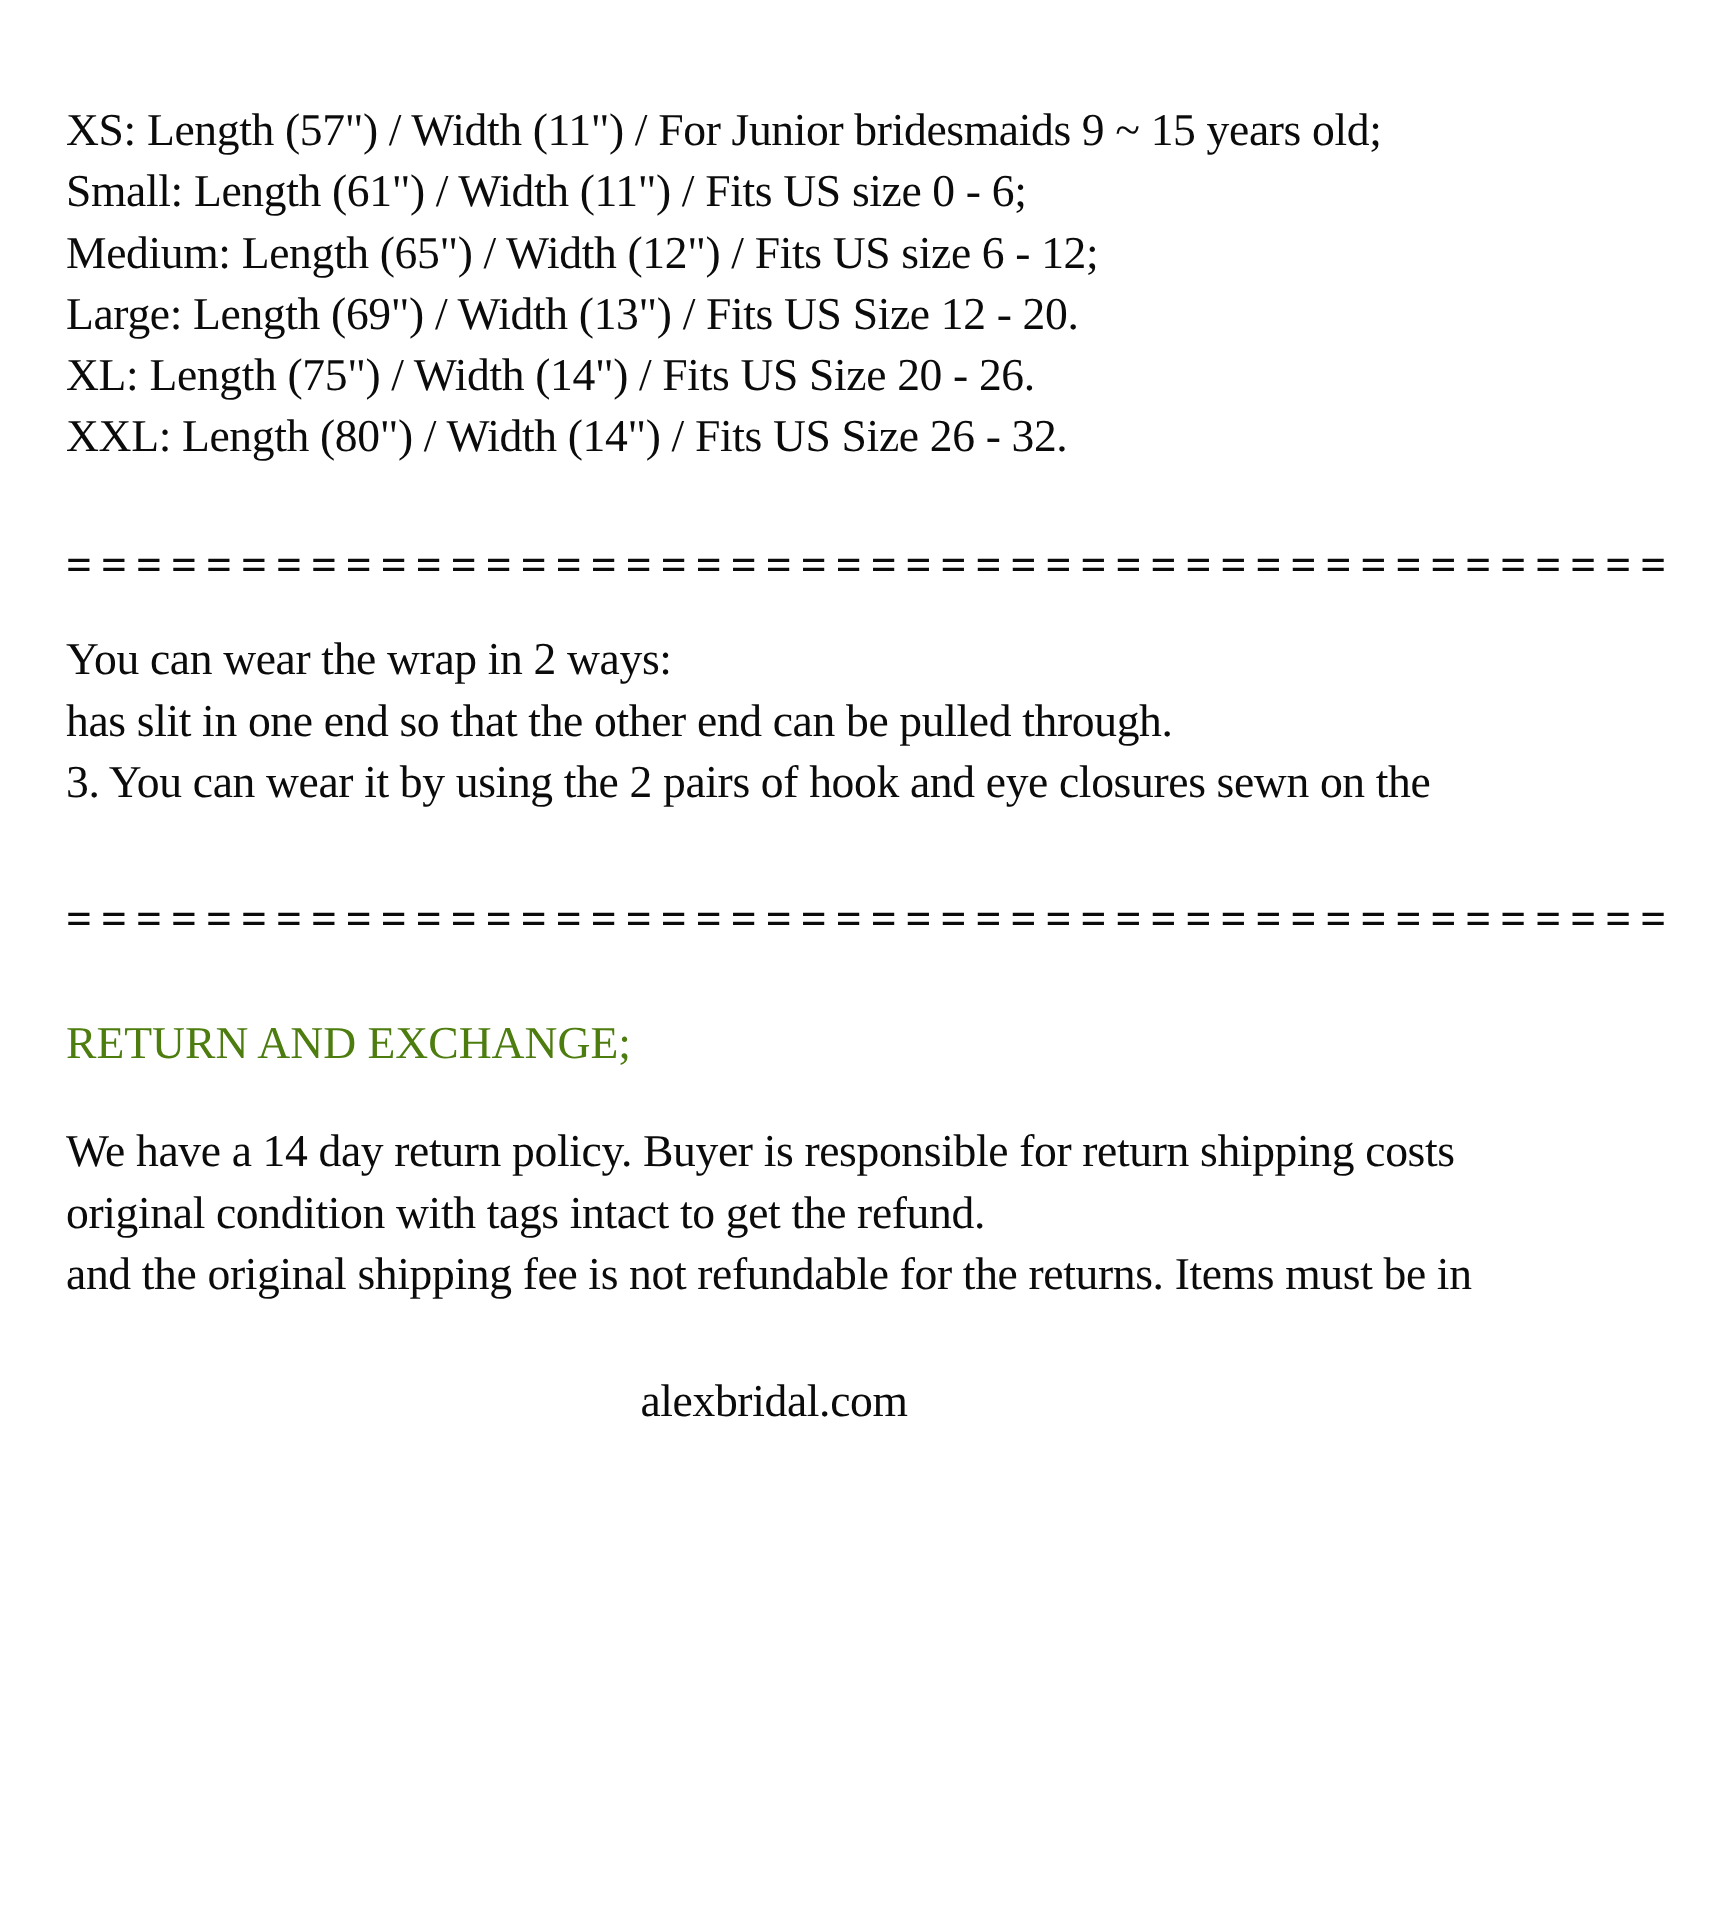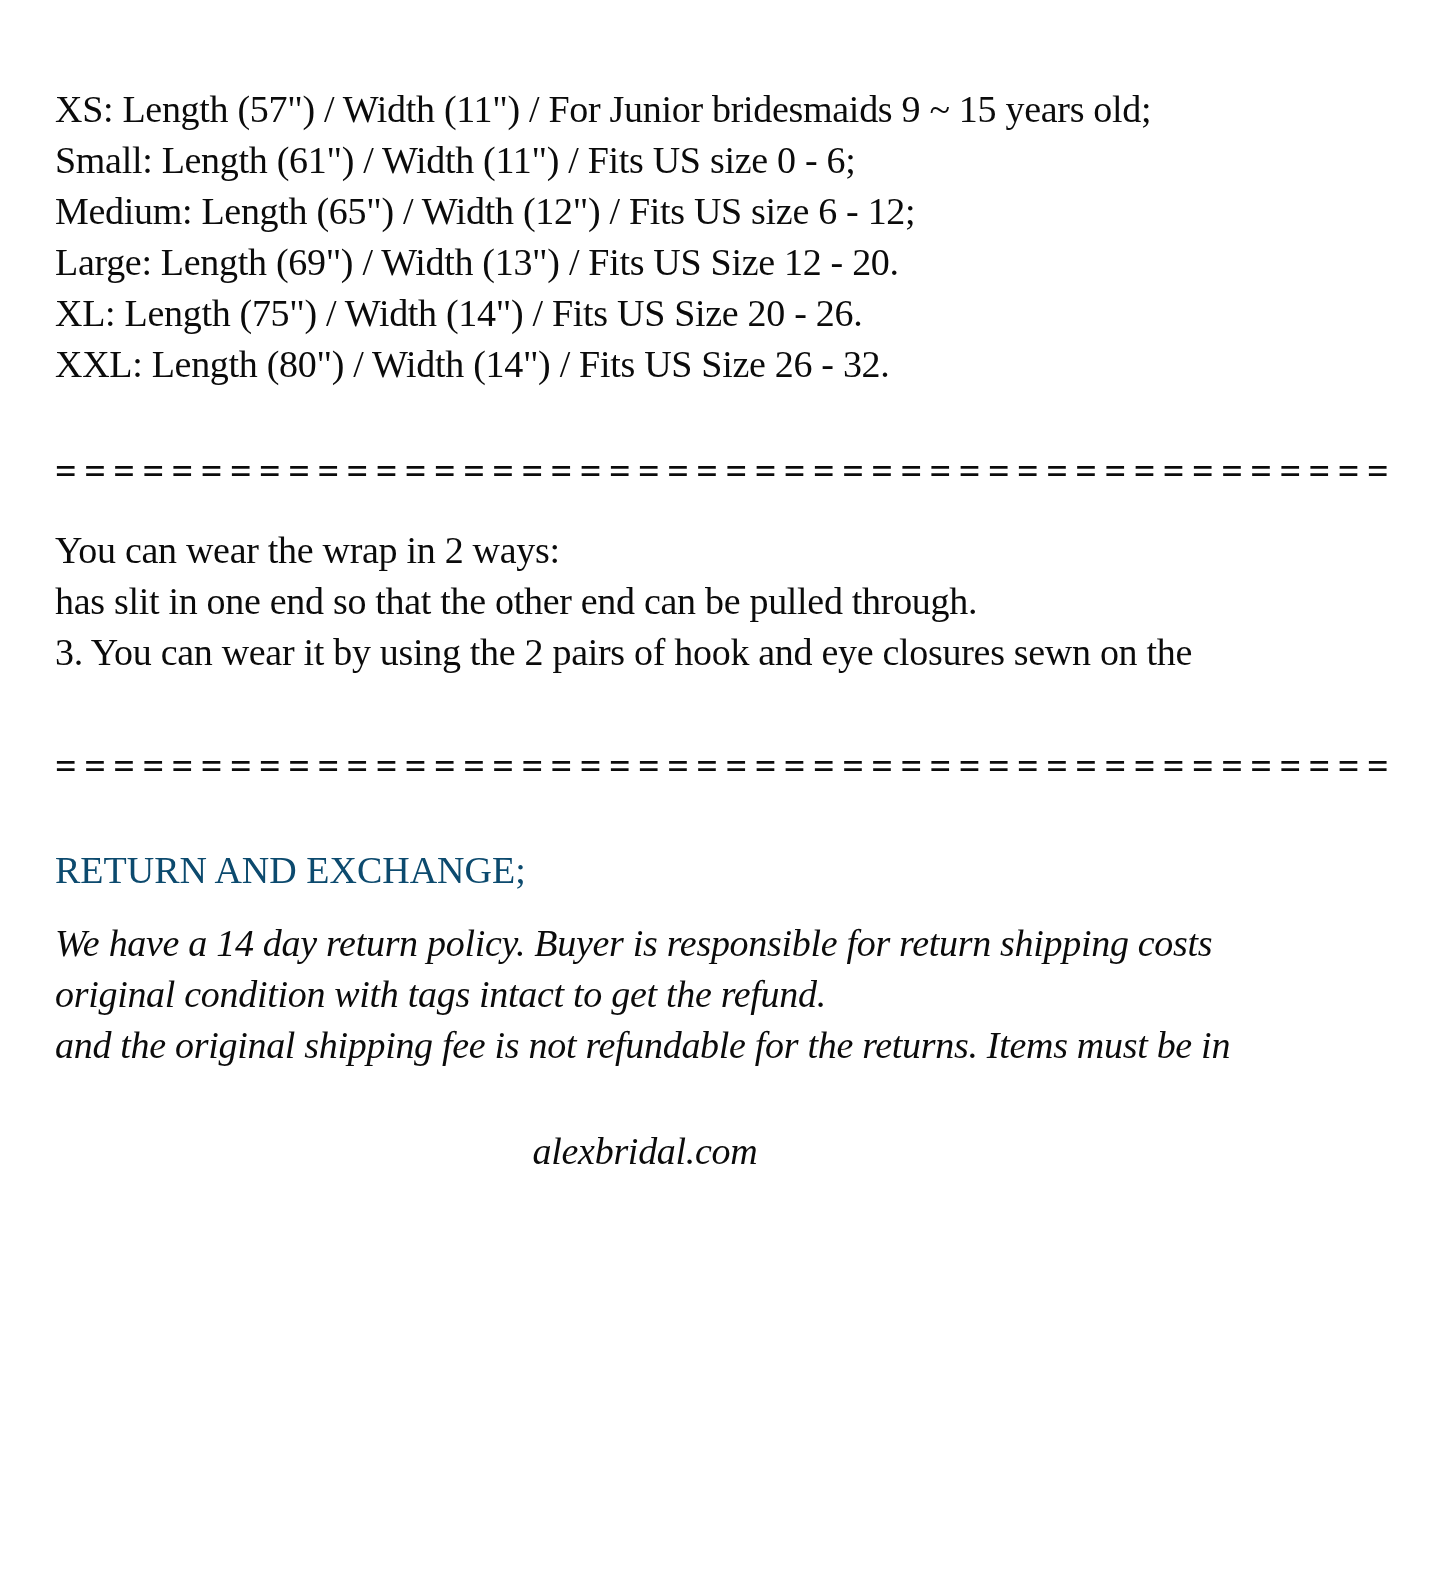--- a/index.html
+++ b/index.html
@@ -30,29 +30,28 @@
     overflow: hidden;
     color: #0b0b0b;
   }
   .sep-1 { margin-top: 56px; }
   .block-wear { margin-top: 28px; }
   .sep-2 { margin-top: 63px; }
   .return-heading {
     margin-top: 53px;
     font-size: 38px;
     line-height: 51px;
-    color: #0c4a6e;
+    color: #4d7c0f;
     white-space: nowrap;
   }
-  .block-policy { margin-top: 22px; font-style: italic; }
+  .block-policy { margin-top: 39px; }
   .block-footer {
     margin-top: 55px;
     width: 1180px;
     text-align: center;
-    font-style: italic;
   }
 </style>
 </head>
 <body>
 
 <div class="page">
   <div class="content">
 
     <div class="block-sizes">
       <div class="textline">XS: Length (57") / Width (11") / For Junior bridesmaids 9 ~ 15 years old;</div>

